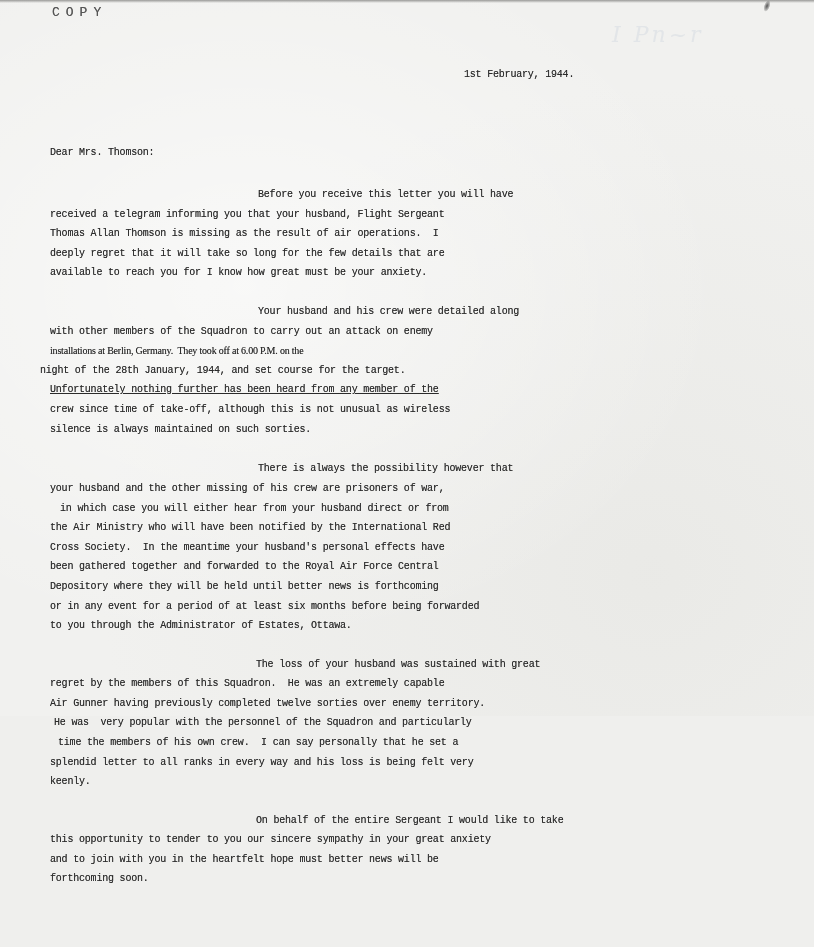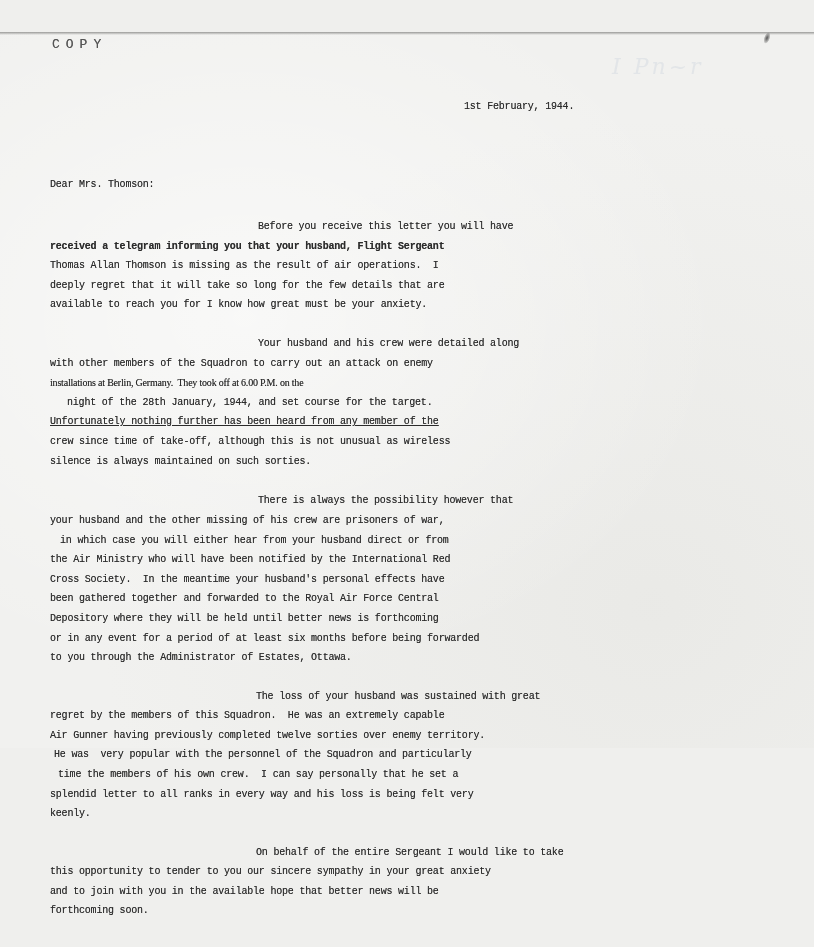--- a/index.html
+++ b/index.html
@@ -7,21 +7,20 @@
     width: 814px; height: 947px; overflow: hidden;
     background: #efefed;
     position: relative;
   }
   .page {
     position: absolute; left: 0; top: 0; width: 814px; height: 716px;
     background:
       radial-gradient(ellipse at 30% 40%, rgba(255,255,255,0.55), rgba(255,255,255,0) 60%),
       radial-gradient(ellipse at 80% 80%, rgba(220,220,215,0.35), rgba(255,255,255,0) 60%),
       #f1f1ef;
-    margin-top: 32px;
   }
   .topedge {
     position: absolute; left: 0; top: 0; width: 814px; height: 3px;
     background: linear-gradient(#9a9a98, rgba(154,154,152,0));
   }
   .corner-mark {
     position: absolute; left: 764px; top: 0; width: 6px; height: 12px;
     background: radial-gradient(ellipse at center, #555 0%, rgba(80,80,80,0.3) 55%, rgba(0,0,0,0) 70%);
     transform: rotate(20deg);
   }
@@ -49,31 +48,31 @@
   <div class="topedge"></div>
   <div class="corner-mark"></div>
   <div class="ghost">I Pn~r</div>
 
   <div class="line copy-mark" style="left:52px; top:4px;">COPY</div>
   <div class="line" style="left:464px; top:66px;">1st February, 1944.</div>
   <div class="line" style="left:50px; top:144px;">Dear Mrs. Thomson:</div>
 
   <div>
     <div class="line" style="left:258px; top:186px;">Before you receive this letter you will have</div>
-    <div class="line" style="left:50px; top:206px;font-weight:bold;">received a telegram informing you that your husband, Flight Sergeant</div>
+    <div class="line" style="left:50px; top:206px;">received a telegram informing you that your husband, Flight Sergeant</div>
     <div class="line" style="left:50px; top:225px;">Thomas Allan Thomson is missing as the result of air operations.  I</div>
     <div class="line" style="left:50px; top:245px;">deeply regret that it will take so long for the few details that are</div>
     <div class="line" style="left:50px; top:264px;">available to reach you for I know how great must be your anxiety.</div>
   </div>
 
   <div>
     <div class="line" style="left:258px; top:303px;">Your husband and his crew were detailed along</div>
     <div class="line" style="left:50px; top:323px;">with other members of the Squadron to carry out an attack on enemy</div>
     <div class="line" style="left:50px; top:342px;font-family:Liberation Serif, serif;">installations at Berlin, Germany.  They took off at 6.00 P.M. on the</div>
-    <div class="line" style="left:67px; top:362px;text-align:right;">night of the 28th January, 1944, and set course for the target.</div>
+    <div class="line" style="left:40px; top:362px;text-align:right;">night of the 28th January, 1944, and set course for the target.</div>
     <div class="line" style="left:50px; top:381px;text-decoration:underline;">Unfortunately nothing further has been heard from any member of the</div>
     <div class="line" style="left:50px; top:401px;">crew since time of take-off, although this is not unusual as wireless</div>
     <div class="line" style="left:50px; top:421px;">silence is always maintained on such sorties.</div>
   </div>
 
   <div>
     <div class="line" style="left:258px; top:460px;">There is always the possibility however that</div>
     <div class="line" style="left:50px; top:480px;">your husband and the other missing of his crew are prisoners of war,</div>
     <div class="line" style="left:60px; top:500px;">in which case you will either hear from your husband direct or from</div>
     <div class="line" style="left:50px; top:519px;">the Air Ministry who will have been notified by the International Red</div>
@@ -90,16 +89,16 @@
     <div class="line" style="left:50px; top:695px;">Air Gunner having previously completed twelve sorties over enemy territory.</div>
     <div class="line" style="left:54px; top:714px;">He was  very popular with the personnel of the Squadron and particularly</div>
     <div class="line" style="left:58px; top:734px;">time the members of his own crew.  I can say personally that he set a</div>
     <div class="line" style="left:50px; top:754px;">splendid letter to all ranks in every way and his loss is being felt very</div>
     <div class="line" style="left:50px; top:773px;">keenly.</div>
   </div>
 
   <div>
     <div class="line" style="left:256px; top:812px;">On behalf of the entire Sergeant I would like to take</div>
     <div class="line" style="left:50px; top:831px;">this opportunity to tender to you our sincere sympathy in your great anxiety</div>
-    <div class="line" style="left:50px; top:851px;">and to join with you in the available hope that better news will be</div>
+    <div class="line" style="left:50px; top:851px;">and to join with you in the heartfelt hope must better news will be</div>
     <div class="line" style="left:50px; top:870px;">forthcoming soon.</div>
   </div>
 </div>
 
 </body></html>

